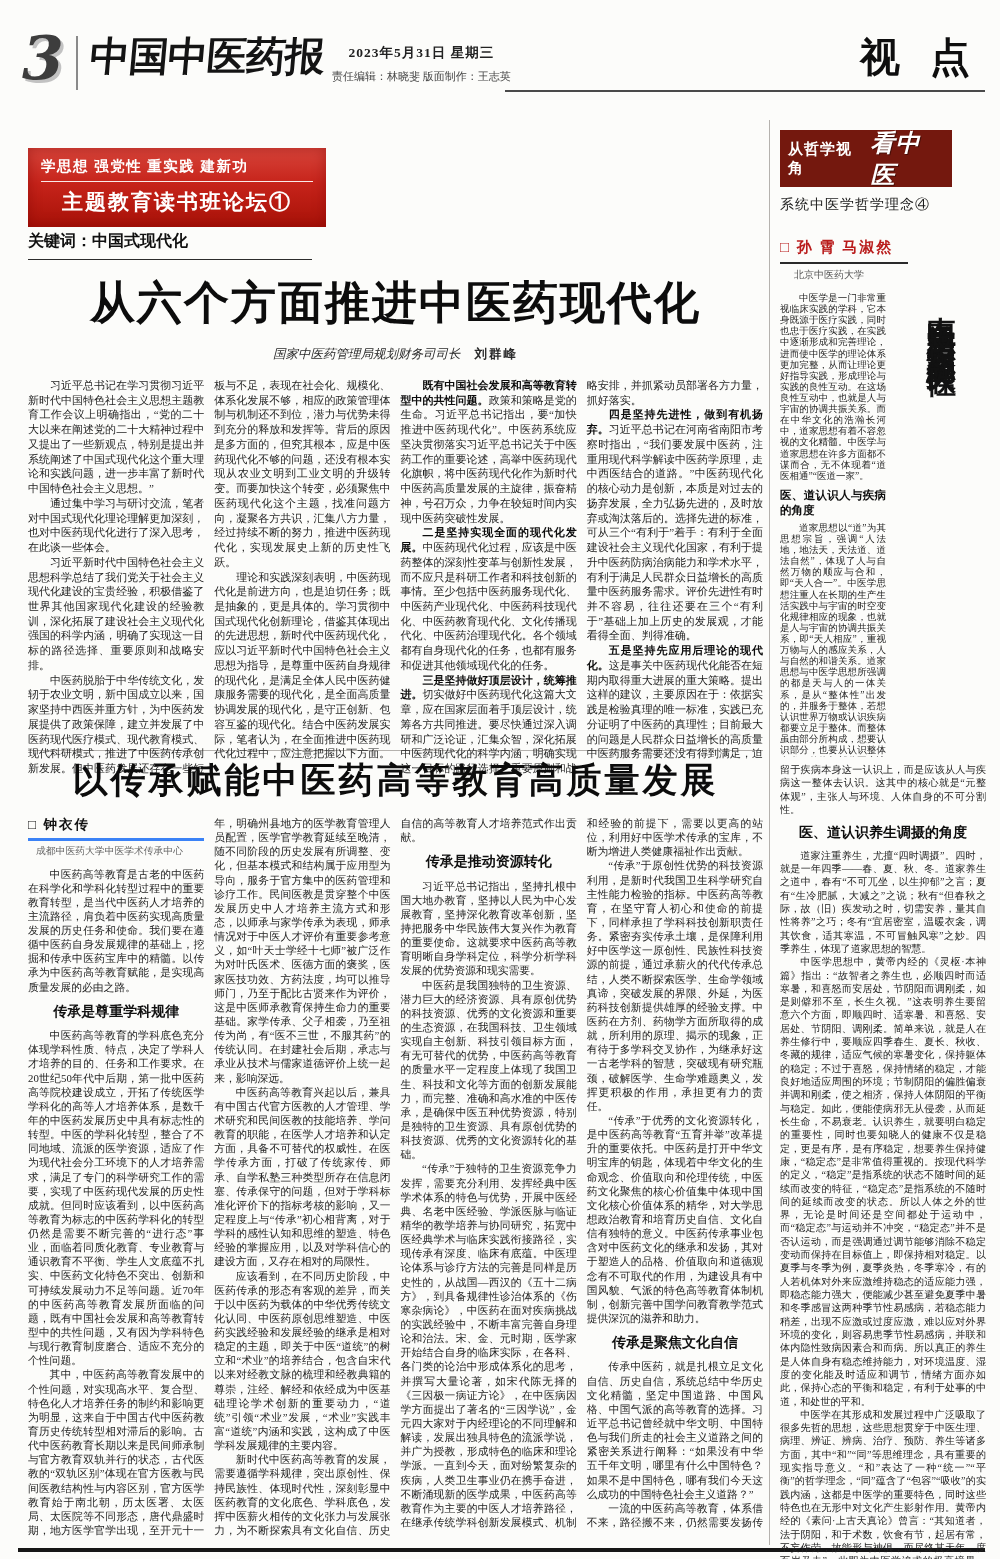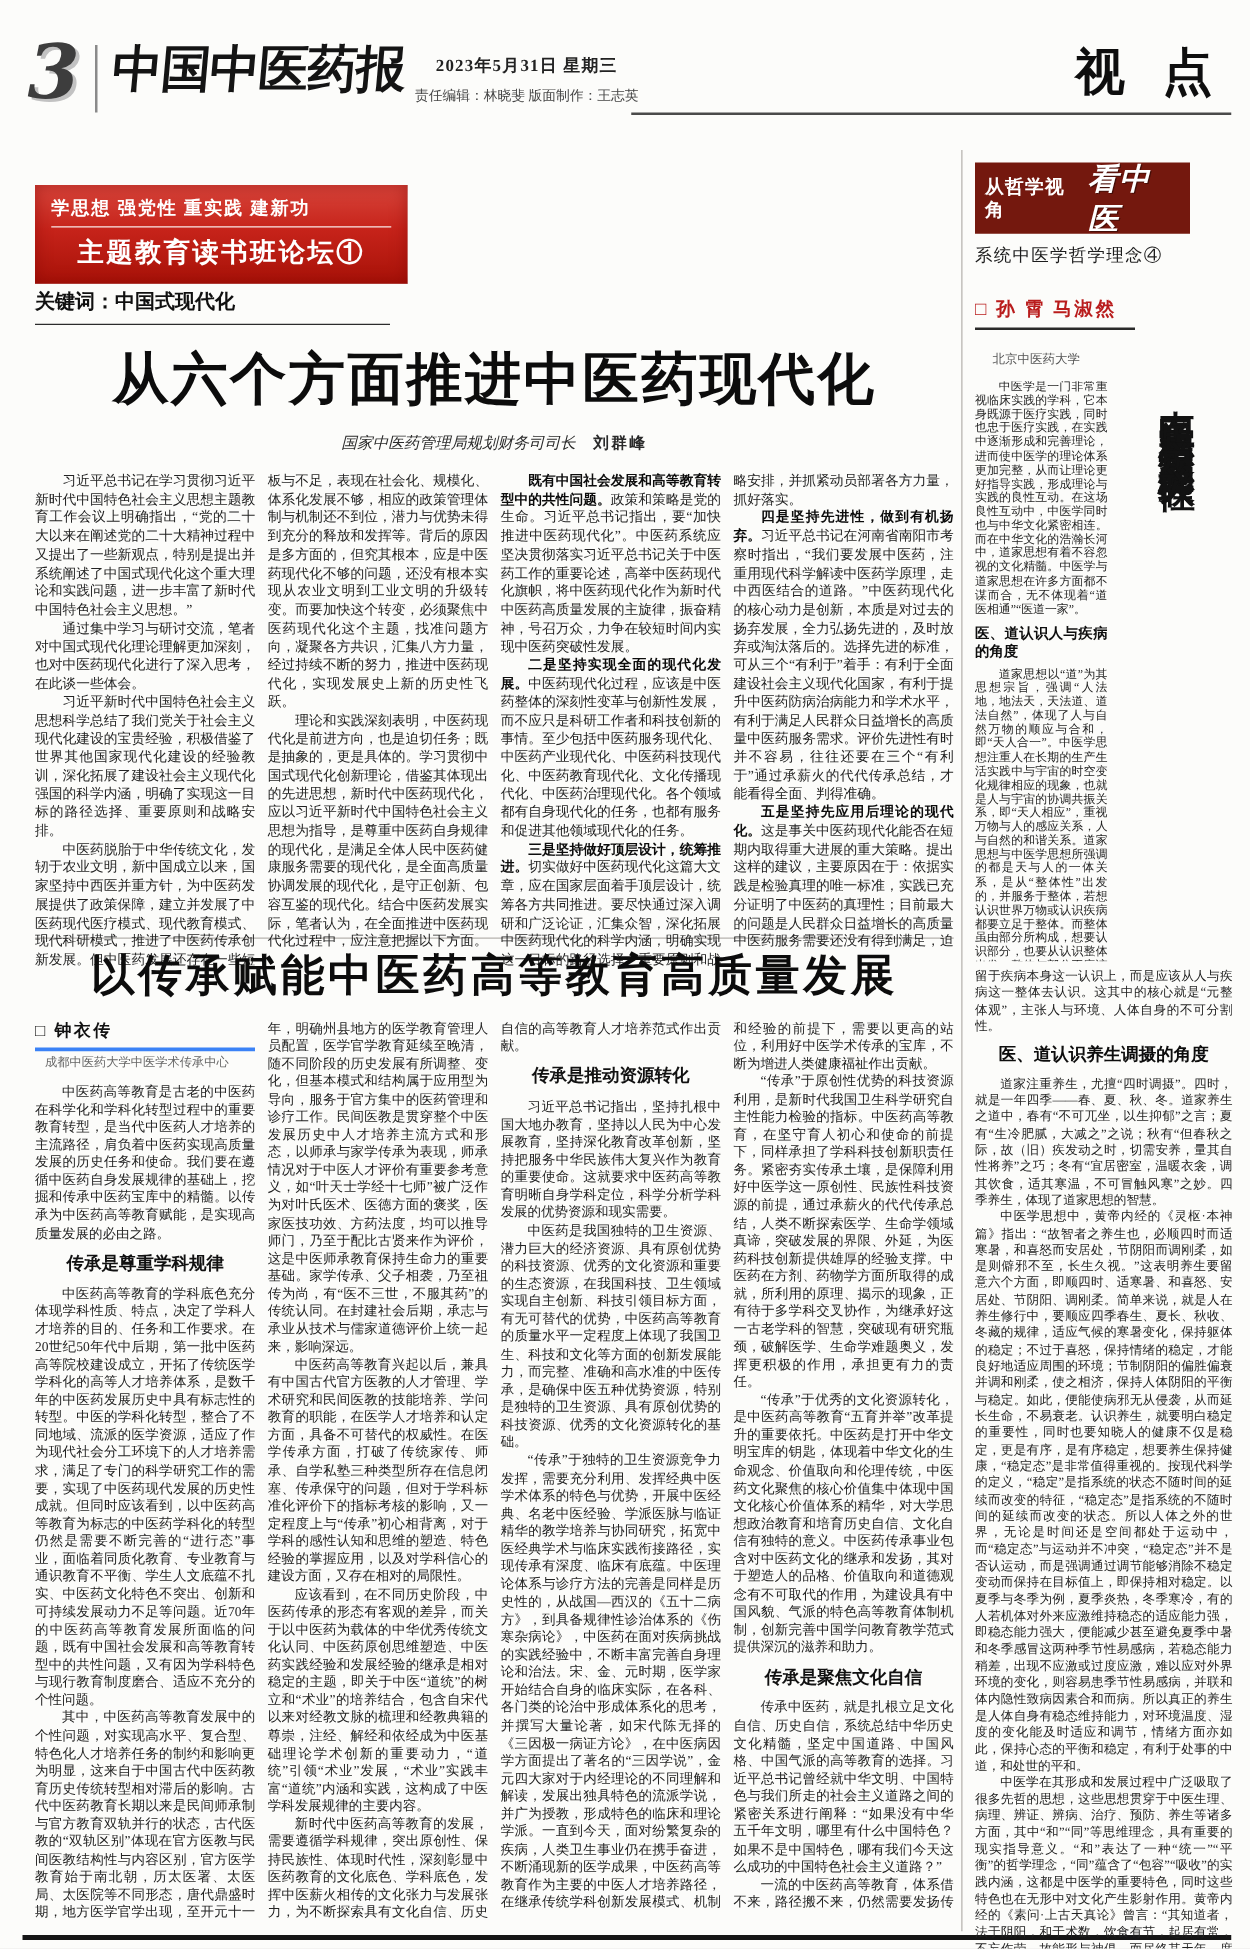--- a/index.html
+++ b/index.html
@@ -60,21 +60,21 @@
   
   .sb{position:absolute;left:780px;top:130px;width:206px;}
   .sb-banner{width:156px;height:33px;display:flex;align-items:center;padding:12px 8px;
              background:#74180e;color:#fff;}
   .sb-banner .pre{font-size:15px;font-weight:bold;letter-spacing:1px;}
   .sb-banner .emp{font-size:24px;font-weight:bold;font-style:italic;margin-left:4px;
                   letter-spacing:1px;text-shadow:1px 1px 0 rgba(0,0,0,.4);}
   .sb-series{margin-top:9px;font-size:14px;color:#1c1c1c;letter-spacing:1px;}
   .sb-authors{margin-top:24px;font-size:15px;font-weight:bold;color:#b91c1c;width:128px;
               padding-bottom:5px;border-bottom:2px solid #2a2a2a;letter-spacing:2px;}
-  .sb-affil{margin-top:16px;margin-left:14px;font-size:10px;color:#555;}
+  .sb-affil{margin-top:4px;margin-left:14px;font-size:10px;color:#555;}
   .sb-mid{margin-top:11px;display:flex;height:464px;overflow:hidden;}
   .sb-colA{width:106px;font-size:9.5px;line-height:1.17;text-align:justify;overflow:hidden;}
   .sb-colA p{margin:0;text-indent:2em;}
   .sb-colA h4{margin:6px 0 4px;font-size:11.5px;line-height:1.35;font-weight:bold;color:#0d0d0d;text-indent:0;}
   .sb-vtitle{flex:1;display:flex;justify-content:center;padding-left:12px;}
   .v-text{writing-mode:vertical-rl;font-size:29px;font-weight:bold;letter-spacing:4px;
           color:#121212;font-family:"DejaVu Serif",serif;}
   .sb-bottom{margin-top:6px;height:846px;overflow:hidden;font-size:10.1px;line-height:1.32;
              text-align:justify;}
   .sb-bottom p{margin:0;text-indent:2em;}
@@ -111,21 +111,21 @@
     </div>
     <div class="cols1">
       <p><b></b><span>习近平总书记在学习贯彻习近平新时代中国特色社会主义思想主题教育工作会议上明确指出，“党的二十大以来在阐述党的二十大精神过程中又提出了一些新观点，特别是提出并系统阐述了中国式现代化这个重大理论和实践问题，进一步丰富了新时代中国特色社会主义思想。”</span></p>
       <p><b></b><span>通过集中学习与研讨交流，笔者对中国式现代化理论理解更加深刻，也对中医药现代化进行了深入思考，在此谈一些体会。</span></p>
       <p><b></b><span>习近平新时代中国特色社会主义思想科学总结了我们党关于社会主义现代化建设的宝贵经验，积极借鉴了世界其他国家现代化建设的经验教训，深化拓展了建设社会主义现代化强国的科学内涵，明确了实现这一目标的路径选择、重要原则和战略安排。</span></p>
       <p><b></b><span>中医药脱胎于中华传统文化，发轫于农业文明，新中国成立以来，国家坚持中西医并重方针，为中医药发展提供了政策保障，建立并发展了中医药现代医疗模式、现代教育模式、现代科研模式，推进了中医药传承创新发展。但中医药发展还存在一些短板与不足，表现在社会化、规模化、体系化发展不够，相应的政策管理体制与机制还不到位，潜力与优势未得到充分的释放和发挥等。背后的原因是多方面的，但究其根本，应是中医药现代化不够的问题，还没有根本实现从农业文明到工业文明的升级转变。而要加快这个转变，必须聚焦中医药现代化这个主题，找准问题方向，凝聚各方共识，汇集八方力量，经过持续不断的努力，推进中医药现代化，实现发展史上新的历史性飞跃。</span></p>
       <p><b></b><span>理论和实践深刻表明，中医药现代化是前进方向，也是迫切任务；既是抽象的，更是具体的。学习贯彻中国式现代化创新理论，借鉴其体现出的先进思想，新时代中医药现代化，应以习近平新时代中国特色社会主义思想为指导，是尊重中医药自身规律的现代化，是满足全体人民中医药健康服务需要的现代化，是全面高质量协调发展的现代化，是守正创新、包容互鉴的现代化。结合中医药发展实际，笔者认为，在全面推进中医药现代化过程中，应注意把握以下方面。</span></p>
       <p><b>既有中国社会发展和高等教育转型中的共性问题。</b><span>政策和策略是党的生命。习近平总书记指出，要“加快推进中医药现代化”。中医药系统应坚决贯彻落实习近平总书记关于中医药工作的重要论述，高举中医药现代化旗帜，将中医药现代化作为新时代中医药高质量发展的主旋律，振奋精神，号召万众，力争在较短时间内实现中医药突破性发展。</span></p>
       <p><b>二是坚持实现全面的现代化发展。</b><span>中医药现代化过程，应该是中医药整体的深刻性变革与创新性发展，而不应只是科研工作者和科技创新的事情。至少包括中医药服务现代化、中医药产业现代化、中医药科技现代化、中医药教育现代化、文化传播现代化、中医药治理现代化。各个领域都有自身现代化的任务，也都有服务和促进其他领域现代化的任务。</span></p>
       <p><b>三是坚持做好顶层设计，统筹推进。</b><span>切实做好中医药现代化这篇大文章，应在国家层面着手顶层设计，统筹各方共同推进。要尽快通过深入调研和广泛论证，汇集众智，深化拓展中医药现代化的科学内涵，明确实现这一目标的路径选择、重要原则和战略安排，并抓紧动员部署各方力量，抓好落实。</span></p>
-      <p><b>四是坚持先进性，做到有机扬弃。</b><span>习近平总书记在河南省南阳市考察时指出，“我们要发展中医药，注重用现代科学解读中医药学原理，走中西医结合的道路。”中医药现代化的核心动力是创新，本质是对过去的扬弃发展，全力弘扬先进的，及时放弃或淘汰落后的。选择先进的标准，可从三个“有利于”着手：有利于全面建设社会主义现代化国家，有利于提升中医药防病治病能力和学术水平，有利于满足人民群众日益增长的高质量中医药服务需求。评价先进性有时并不容易，往往还要在三个“有利于”通过承薪火的代代传承总结，才能看得全面、判得准确。</span></p>
+      <p><b>四是坚持先进性，做到有机扬弃。</b><span>习近平总书记在河南省南阳市考察时指出，“我们要发展中医药，注重用现代科学解读中医药学原理，走中西医结合的道路。”中医药现代化的核心动力是创新，本质是对过去的扬弃发展，全力弘扬先进的，及时放弃或淘汰落后的。选择先进的标准，可从三个“有利于”着手：有利于全面建设社会主义现代化国家，有利于提升中医药防病治病能力和学术水平，有利于满足人民群众日益增长的高质量中医药服务需求。评价先进性有时并不容易，往往还要在三个“有利于”基础上加上历史的发展观，才能看得全面、判得准确。</span></p>
       <p><b>五是坚持先应用后理论的现代化。</b><span>这是事关中医药现代化能否在短期内取得重大进展的重大策略。提出这样的建议，主要原因在于：依据实践是检验真理的唯一标准，实践已充分证明了中医药的真理性；目前最大的问题是人民群众日益增长的高质量中医药服务需要还没有得到满足，迫切需要加快中医药方法、技术和手段现代化。</span></p>
 
     </div>
   </div>
 
   <div class="a2">
     <div class="headline2">以传承赋能中医药高等教育高质量发展</div>
     <div class="cols2">
       <div class="byline2-box">
         <div class="a2-author">□ 钟衣传</div>
@@ -155,21 +155,21 @@
     <div class="sb-banner">
       <span class="pre">从哲学视角</span>
       <span class="emp">看中医</span>
     </div>
     <div class="sb-series">系统中医学哲学理念④</div>
     <div class="sb-authors">□ 孙 霄  马淑然</div>
     <div class="sb-affil">北京中医药大学</div>
 
     <div class="sb-mid">
       <div class="sb-colA">
-        <p>中医学是一门非常重视临床实践的学科，它本身既源于医疗实践，同时也忠于医疗实践，在实践中逐渐形成和完善理论，进而使中医学的理论体系更加完整，从而让理论更好指导实践，形成理论与实践的良性互动。在这场良性互动中，中医学同时也与中华文化紧密相连。而在中华文化的浩瀚长河中，道家思想有着不容忽视的文化精髓。中医学与道家思想在许多方面都不谋而合，无不体现着“道医相通”“医道一家”。</p>
+        <p>中医学是一门非常重视临床实践的学科，它本身既源于医疗实践，同时也忠于医疗实践，在实践中逐渐形成和完善理论，进而使中医学的理论体系更加完整，从而让理论更好指导实践，形成理论与实践的良性互动。在这场良性互动中，也就是人与宇宙的协调共振关系。而在中华文化的浩瀚长河中，道家思想有着不容忽视的文化精髓。中医学与道家思想在许多方面都不谋而合，无不体现着“道医相通”“医道一家”。</p>
         <h4>医、道认识人与疾病的角度</h4>
         <p>道家思想以“道”为其思想宗旨，强调“人法地，地法天，天法道、道法自然”，体现了人与自然万物的顺应与合和，即“天人合一”。中医学思想注重人在长期的生产生活实践中与宇宙的时空变化规律相应的现象，也就是人与宇宙的协调共振关系，即“天人相应”，重视万物与人的感应关系，人与自然的和谐关系。道家思想与中医学思想所强调的都是天与人的一体关系，是从“整体性”出发的，并服务于整体，若想认识世界万物或认识疾病都要立足于整体。而整体虽由部分所构成，想要认识部分，也要从认识整体出发，整体与部分不应该割裂后去认识。反观人体疾病亦是如此，认识疾病不应只停</p>
       </div>
       <div class="sb-vtitle">
         <div class="v-text">中医学思想与道家思想的关联性</div>
       </div>
     </div>
 
     <div class="sb-bottom">
       <p style="text-indent:0;">留于疾病本身这一认识上，而是应该从人与疾病这一整体去认识。这其中的核心就是“元整体观”，主张人与环境、人体自身的不可分割性。</p>

